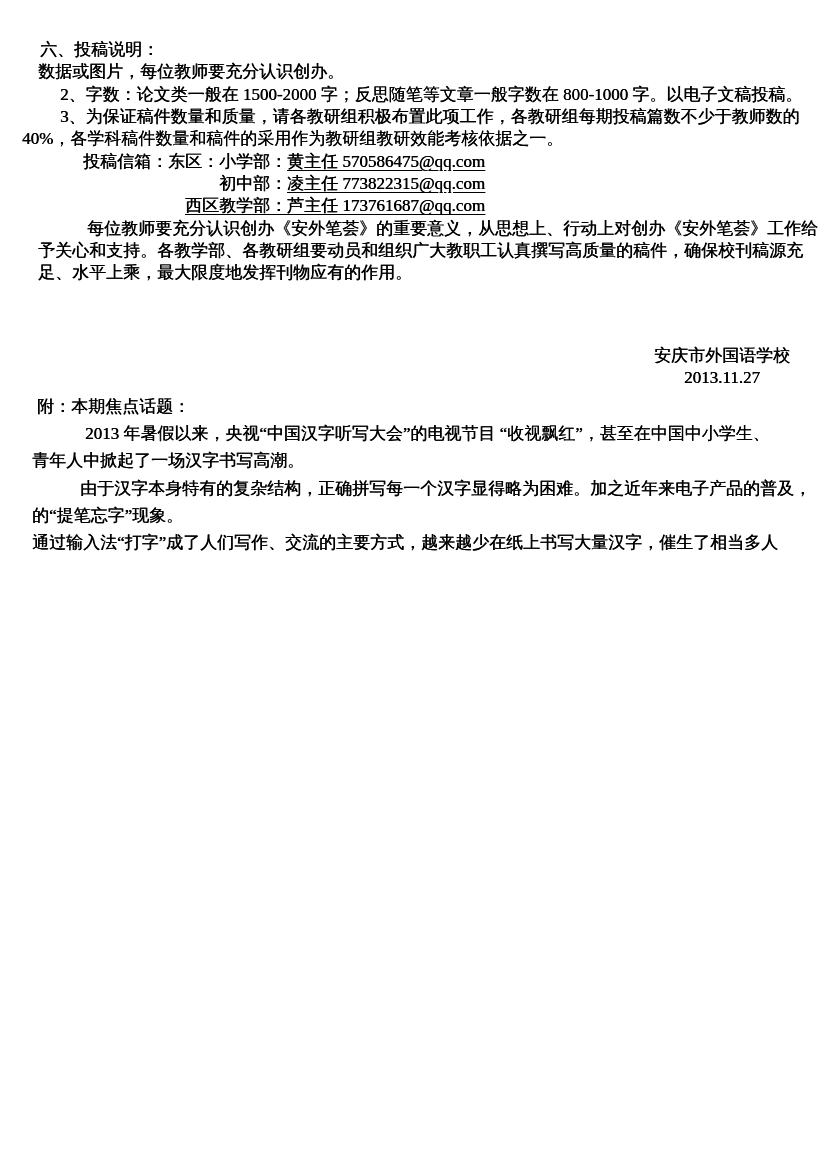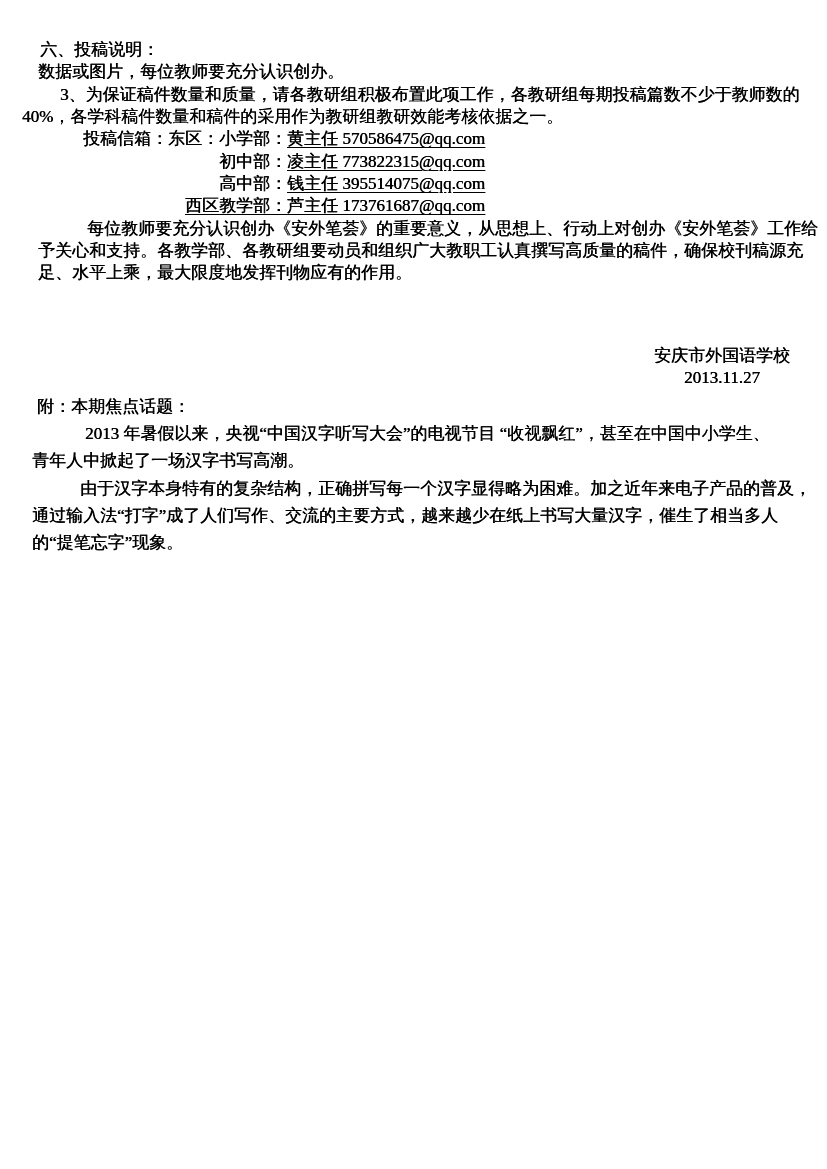--- a/index.html
+++ b/index.html
@@ -64,32 +64,30 @@
   .pad-app-ind2  { padding-left: 48px; }
 </style>
 </head>
 <body>
 
 <div class="page">
 
   <div class="block-main">
     <div class="ln pad-head">六、投稿说明：</div>
     <div class="ln">数据或图片，每位教师要充分认识创办。</div>
+    <div class="ln pad-item">2、字数：论文类一般在 1500-2000 字；反思随笔等文章一般字数在 800-1000 字。以电子文稿投稿。</div>
     <div class="ln pad-item">3、为保证稿件数量和质量，请各教研组积极布置此项工作，各教研组每期投稿篇数不少于教师数的</div>
     <div class="ln hang-left">40%，各学科稿件数量和稿件的采用作为教研组教研效能考核依据之一。</div>
 
     <div class="mailrows">
       <div class="ln">
         <span>投稿信箱：东区：小学部：</span><span class="u">黄主任 570586475@qq.com</span>
       </div>
       <div class="ln">
         <span>初中部：</span><span class="u">凌主任 773822315@qq.com</span>
-      </div>
-      <div class="ln">
-        <span>高中部：</span><span class="u">钱主任 395514075@qq.com</span>
       </div>
       <div class="ln">
         <span class="u">西区教学部：芦主任 173761687@qq.com</span>
       </div>
     </div>
 
     <div class="ln pad-para">每位教师要充分认识创办《安外笔荟》的重要意义，从思想上、行动上对创办《安外笔荟》工作给</div>
     <div class="ln">予关心和支持。各教学部、各教研组要动员和组织广大教职工认真撰写高质量的稿件，确保校刊稿源充</div>
     <div class="ln">足、水平上乘，最大限度地发挥刊物应有的作用。</div>
   </div>
@@ -99,17 +97,17 @@
       <div>安庆市外国语学校</div>
       <div>2013.11.27</div>
     </div>
   </div>
 
   <div class="block-appendix">
     <div class="ln pad-app-head">附：本期焦点话题：</div>
     <div class="ln pad-app-ind1">2013 年暑假以来，央视“中国汉字听写大会”的电视节目 “收视飘红”，甚至在中国中小学生、</div>
     <div class="ln">青年人中掀起了一场汉字书写高潮。</div>
     <div class="ln pad-app-ind2">由于汉字本身特有的复杂结构，正确拼写每一个汉字显得略为困难。加之近年来电子产品的普及，</div>
+    <div class="ln">的“提笔忘字”现象。</div>
     <div class="ln">通过输入法“打字”成了人们写作、交流的主要方式，越来越少在纸上书写大量汉字，催生了相当多人</div>
-    <div class="ln">的“提笔忘字”现象。</div>
   </div>
 
 </div>
 
 </body></html>

